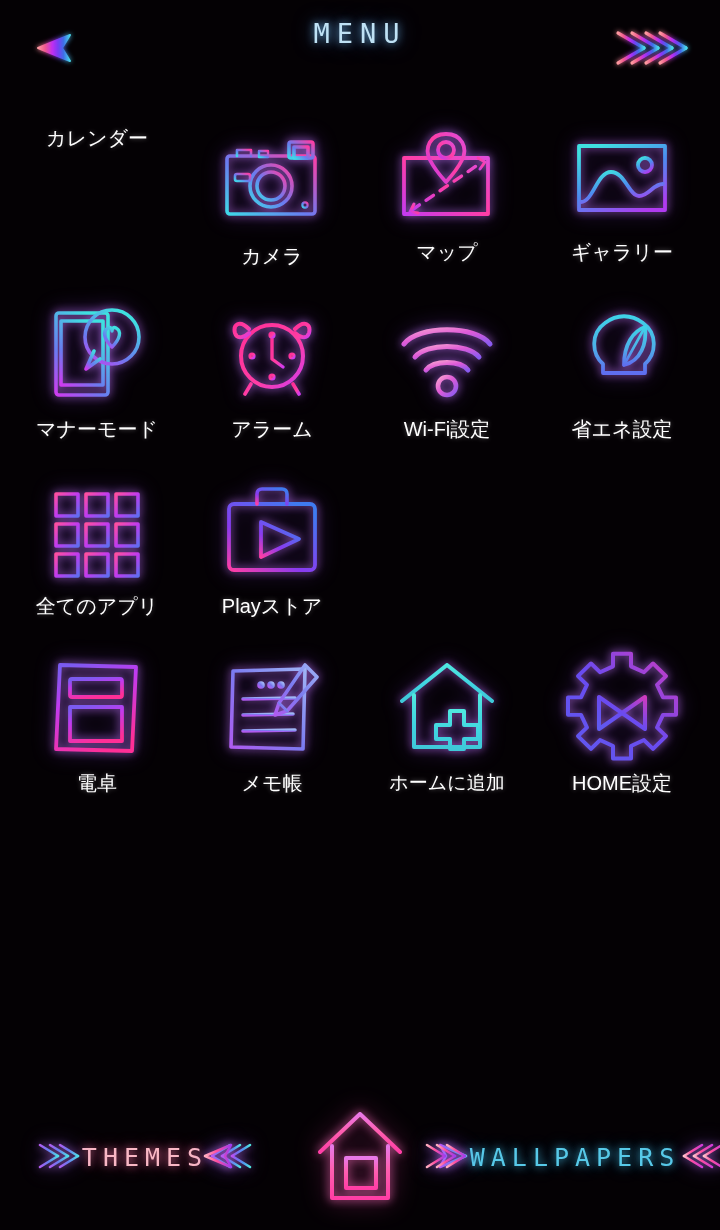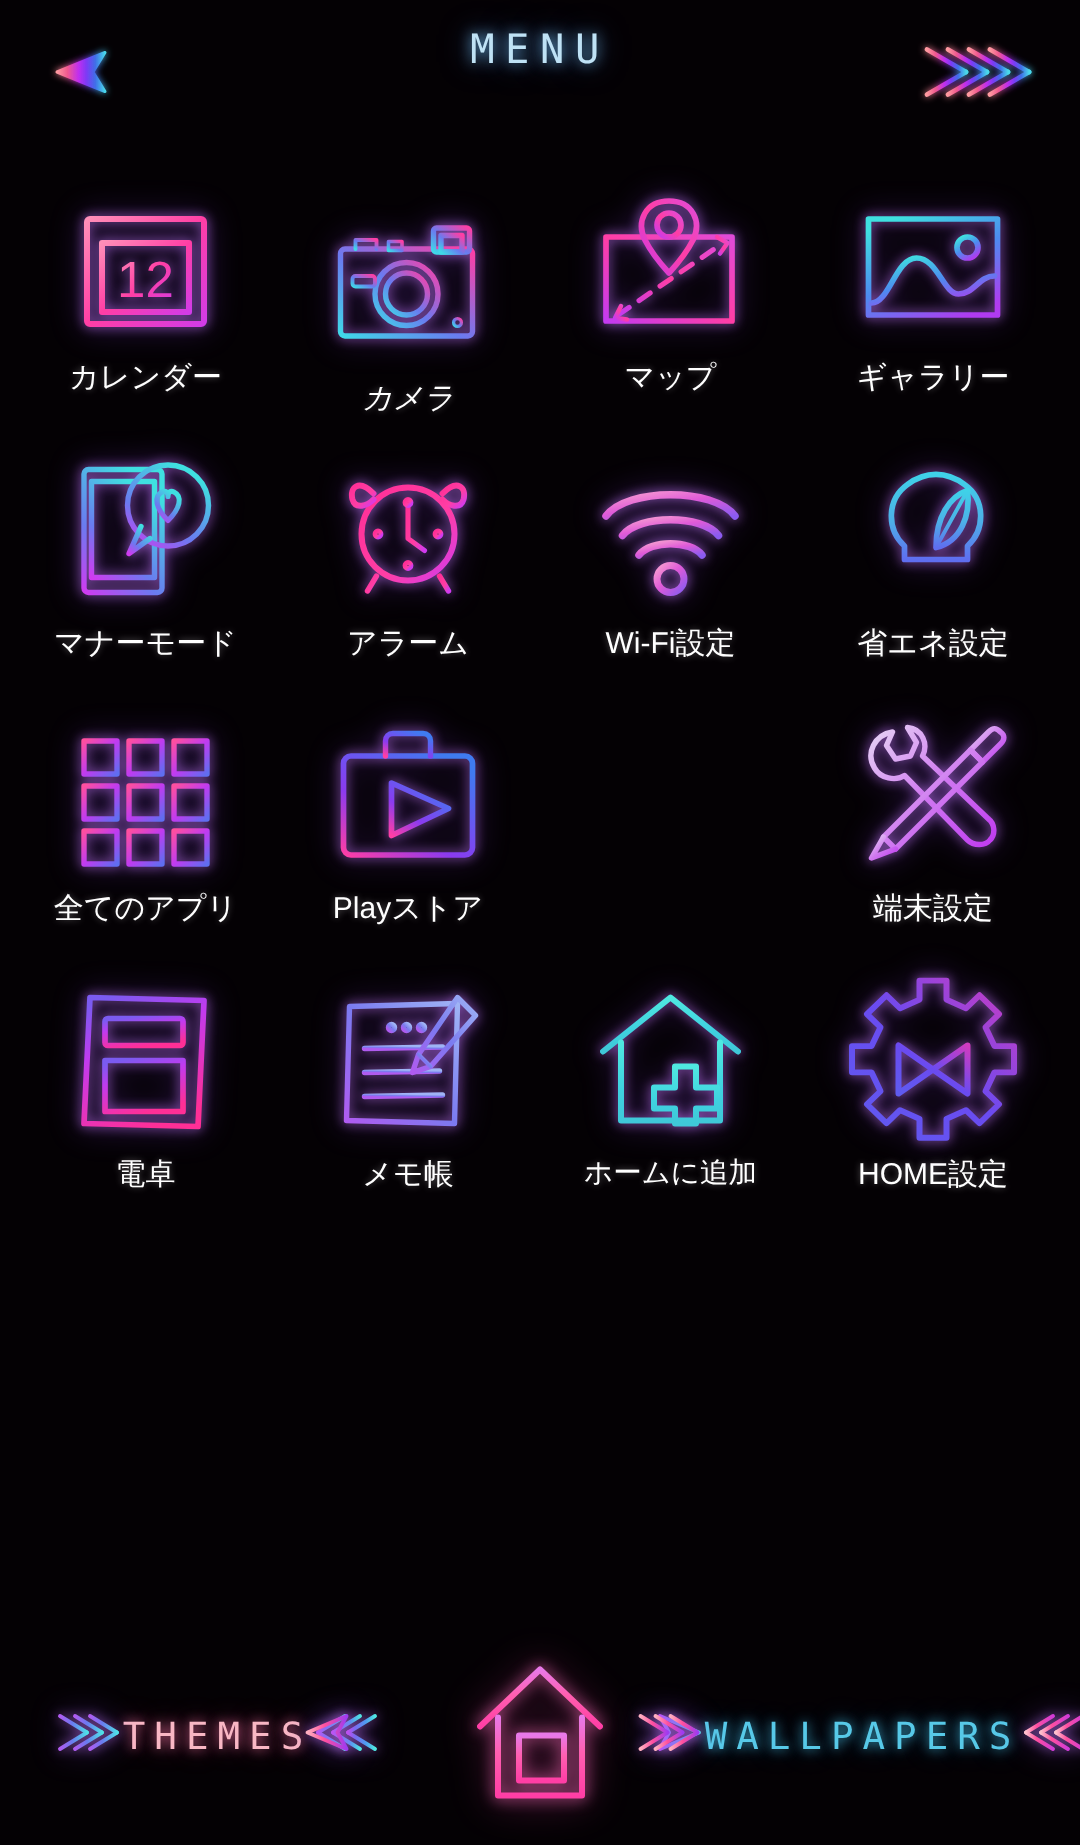--- a/index.html
+++ b/index.html
@@ -142,45 +142,24 @@
           <path d="M624 22 L684 22" stroke-width="3"></path>
         </g>
       </svg>
     </div>
     <div id="menu-title">MENU</div>
   </div>
 
   <div id="grid">
 
     <div class="cell" style="left:9px;  top:0px;">
-      <div class="icon-wrap">
-        <svg viewBox="0 0 110 110">
-          <defs>
-              <linearGradient id="gA1" x1="0" y1="0" x2="1" y2="1">
-            <stop offset="0" stop-color="#ff8fb8"></stop>
-                <stop offset="0.5" stop-color="#ff3ea5"></stop>
-                <stop offset="1" stop-color="#d23ce8"></stop>
-          </linearGradient>
-            </defs>
-          <g fill="none" stroke="url(#gA1)" stroke-width="4" stroke-linecap="round" stroke-linejoin="round">
-            <rect x="16" y="24" width="78" height="70" rx="2"></rect>
-            <rect x="26" y="40" width="58" height="46"></rect>
-            <line x1="16" y1="38" x2="94" y2="38"></line>
-            <line x1="26" y1="12" x2="26" y2="27" stroke-width="3.4"></line>
-            <line x1="43" y1="12" x2="43" y2="27" stroke-width="3.4"></line>
-            <line x1="60" y1="12" x2="60" y2="27" stroke-width="3.4"></line>
-            <line x1="77" y1="12" x2="77" y2="27" stroke-width="3.4"></line>
-            <text x="55" y="76" font-family="'Liberation Sans',sans-serif" font-size="34" fill="url(#gA1)" stroke="none" text-anchor="middle">12</text>
-          </g>
-        </svg>
-      </div>
       <div class="cell-label">カレンダー</div>
     </div>
 
-    <div class="cell" style="left:184px; top:14px;font-style:italic;">
+    <div class="cell" style="left:184px; top:4px;">
       <div class="icon-wrap">
         <svg viewBox="0 0 110 110">
           <defs>
               <linearGradient id="gA2" x1="0" y1="1" x2="1" y2="0">
             <stop offset="0" stop-color="#3fd9e8"></stop>
                 <stop offset="0.45" stop-color="#6a7bf0"></stop>
                 <stop offset="1" stop-color="#ff3ea5"></stop>
           </linearGradient>
             </defs>
           <g fill="none" stroke="url(#gA2)" stroke-width="3.6" stroke-linecap="round" stroke-linejoin="round">
@@ -387,42 +366,20 @@
               <path d="M20 88 L26 88" stroke-width="2.6"></path>
             <path d="M84 34 L90 34" stroke-width="2.6"></path>
               <path d="M84 88 L90 88" stroke-width="2.6"></path>
           </g>
         </svg>
       </div>
       <div class="cell-label">Playストア</div>
     </div>
 
 
-    <div class="cell" style="left:534px; top:354px;">
-      <div class="icon-wrap">
-        <svg viewBox="0 0 110 110">
-          <defs>
-              <linearGradient id="gC4" x1="0" y1="0" x2="1" y2="1">
-            <stop offset="0" stop-color="#e6d4f5"></stop>
-                <stop offset="0.5" stop-color="#d07bf0"></stop>
-                <stop offset="1" stop-color="#c03bf0"></stop>
-          </linearGradient>
-            </defs>
-          <g fill="none" stroke="url(#gC4)" stroke-width="3.6" stroke-linecap="round" stroke-linejoin="round">
-
-            <path d="M28 12 C16 14 10 26 16 36 C20 43 30 45 36 41 L78 84 C82 88 90 88 93 84 C97 80 96 73 92 70 L48 28 C52 20 48 10 38 9 L44 19 L40 28 L30 30 L24 21 Z"></path>
-
-            <path d="M92 12 L80 24 L88 32 L100 20 C103 17 103 14 100 12 C97 9 95 9 92 12 Z"></path>
-            <path d="M80 24 L22 82 L30 90 L88 32 Z"></path>
-            <path d="M22 82 L14 96 L30 90"></path>
-          </g>
-        </svg>
-      </div>
-      <div class="cell-label">端末設定</div>
-    </div>
 
     <div class="cell" style="left:9px;  top:531px;">
       <div class="icon-wrap">
         <svg viewBox="0 0 110 110">
           <defs>
               <linearGradient id="gD1" x1="0.2" y1="0" x2="0.6" y2="1">
             <stop offset="0" stop-color="#7b5bf0"></stop>
                 <stop offset="0.35" stop-color="#c03bf0"></stop>
                 <stop offset="1" stop-color="#ff2f96"></stop>
           </linearGradient>

